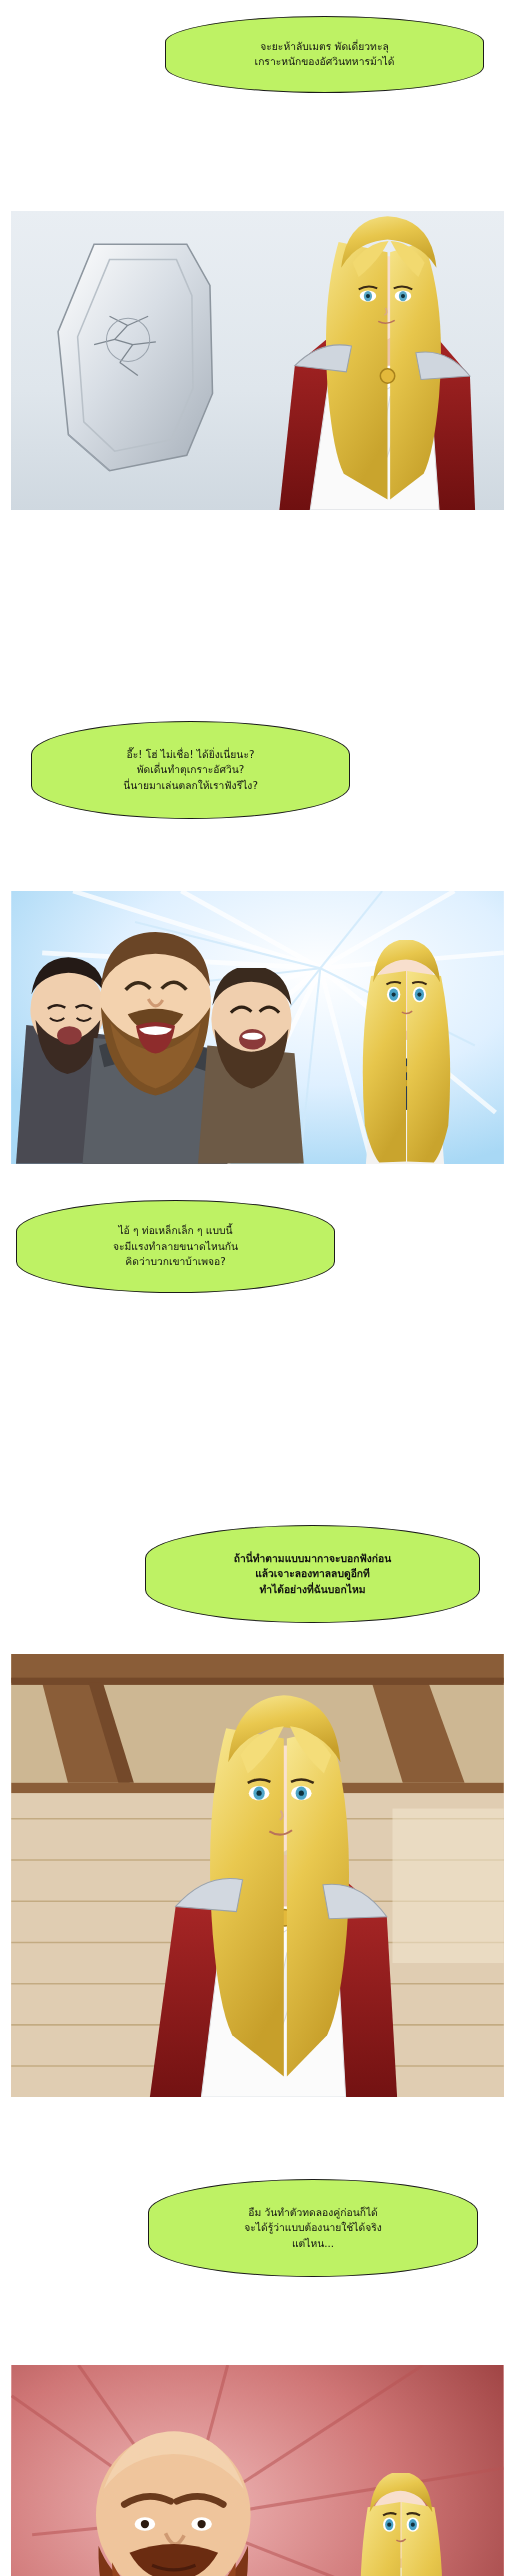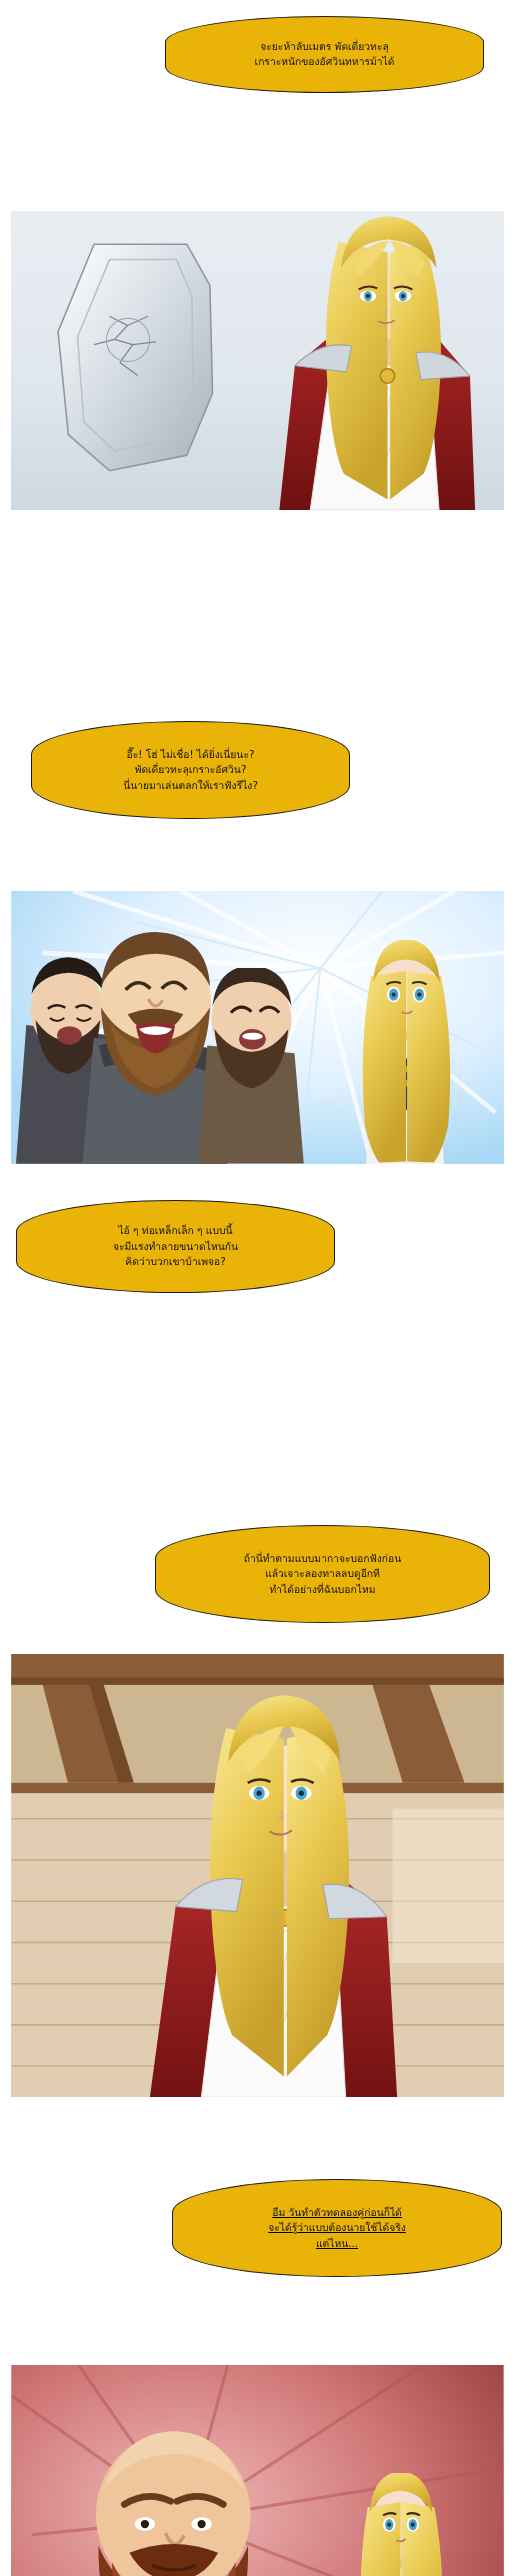--- a/index.html
+++ b/index.html
@@ -16,21 +16,21 @@
     position: relative;
     width: 515px;
     height: 3234px;
     background: #ffffff;
     overflow: hidden;
   }
 
   
   .bubble {
     position: absolute;
-    background: #eab308;
+    background: #bef264;
     border: 1.5px solid #1b1b1b;
     border-radius: 50% / 34%;
     display: flex;
     align-items: center;
     justify-content: center;
     text-align: center;
     padding: 9.3px 15.5px;
     z-index: 30;
   }
   .bubble-text {
@@ -159,21 +159,21 @@
 
       <path d="M120,300 q50,-50 110,-38 l-10,50 z" fill="#cfd6de" stroke="#9aa3ad" stroke-width="2"></path>
       <path d="M460,320 q-45,-55 -105,-45 l10,52 z" fill="#cfd6de" stroke="#9aa3ad" stroke-width="2"></path>
 
       <circle cx="300" cy="320" r="14" fill="#e3b93b" stroke="#a8821c" stroke-width="3"></circle>
     </svg>
   </div>
 
   <div class="bubble" style="left:31px; top:721px; width:319px; height:98px;">
     <div class="bubble-text">อื๊ะ! โฮ่ ไม่เชื่อ! ได้ยิ่งเนี่ยนะ?
-พัดเดี่ยวทะลุเกราะอัศวิน?
+พัดเดี่นทำตุเกราะอัศวิน?
 นี่นายมาเล่นตลกให้เราฟังรึไง?</div>
   </div>
   <svg class="tail" style="left:144px; top:809px;" width="72" height="88" viewBox="0 0 140 170">
     <path d="M25,8 L105,2 L70,160 Z" fill="#ffffff" stroke="#1b1b1b" stroke-width="3"></path>
     <rect x="22" y="-6" width="88" height="16" fill="#ffffff"></rect>
   </svg>
 
   <div class="panel p2">
 
     <svg class="shape" style="left:0; top:0;" width="493" height="273" viewBox="0 0 956 530">
@@ -292,21 +292,21 @@
   <div class="bubble" style="left:16px; top:1200px; width:319px; height:93px;">
     <div class="bubble-text">ไอ้ ๆ ท่อเหล็กเล็ก ๆ แบบนี้
 จะมีแรงทำลายขนาดไหนกัน
 คิดว่าบวกเขาบ้าเพจอ?</div>
   </div>
   <svg class="tail" style="left:129px; top:1180px;" width="72" height="41" viewBox="0 0 140 80">
     <path d="M30,72 L108,78 L70,0 Z" fill="#ffffff" stroke="#1b1b1b" stroke-width="3"></path>
     <rect x="28" y="66" width="86" height="18" fill="#ffffff"></rect>
   </svg>
 
-  <div class="bubble" style="left:155px; top:1525px; width:335px; height:98px;">
+  <div class="bubble" style="left:145px; top:1525px; width:335px; height:98px;font-weight:bold;">
     <div class="bubble-text">ถ้านี่ทำตามแบบมากาจะบอกฟังก่อน
 แล้วเจาะลองทาลลบดูอีกที
 ทำได้อย่างที่ฉันบอกไหม</div>
   </div>
   <svg class="tail" style="left:278px; top:1613px;" width="72" height="57" viewBox="0 0 140 110">
     <path d="M24,6 L102,2 L62,100 Z" fill="#ffffff" stroke="#1b1b1b" stroke-width="3"></path>
     <rect x="22" y="-6" width="84" height="16" fill="#ffffff"></rect>
   </svg>
 
   <div class="panel p3">
@@ -385,21 +385,21 @@
       <path d="M314,188 q22,-10 44,2" stroke="#3b2a14" stroke-width="5" fill="none"></path>
 
       <path d="M294,244 q8,12 -2,18" stroke="#d9a888" stroke-width="4" fill="none"></path>
       <path d="M272,284 q22,14 44,-2" stroke="#b9735b" stroke-width="4" fill="none"></path>
 
       <path d="M90,430 q58,-66 130,-52 l-12,62 z" fill="#d2d8e0" stroke="#9aa3ad" stroke-width="2"></path>
       <path d="M500,450 q-52,-72 -124,-62 l12,66 z" fill="#d2d8e0" stroke="#9aa3ad" stroke-width="2"></path>
     </svg>
   </div>
 
-  <div class="bubble" style="left:172px; top:2179px; width:330px; height:98px;text-decoration:underline;">
+  <div class="bubble" style="left:148px; top:2179px; width:330px; height:98px;">
     <div class="bubble-text">อืม วันทำตัวทดลองคู่ก่อนก็ได้
 จะได้รู้ว่าแบบต้องนายใช้ได้จริง
 แต่ไหน...</div>
   </div>
   <svg class="tail" style="left:222px; top:2267px;" width="72" height="103" viewBox="0 0 140 200">
     <path d="M28,6 L106,2 L54,190 Z" fill="#ffffff" stroke="#1b1b1b" stroke-width="3"></path>
     <rect x="26" y="-6" width="84" height="16" fill="#ffffff"></rect>
   </svg>
 
   <div class="panel p4">

